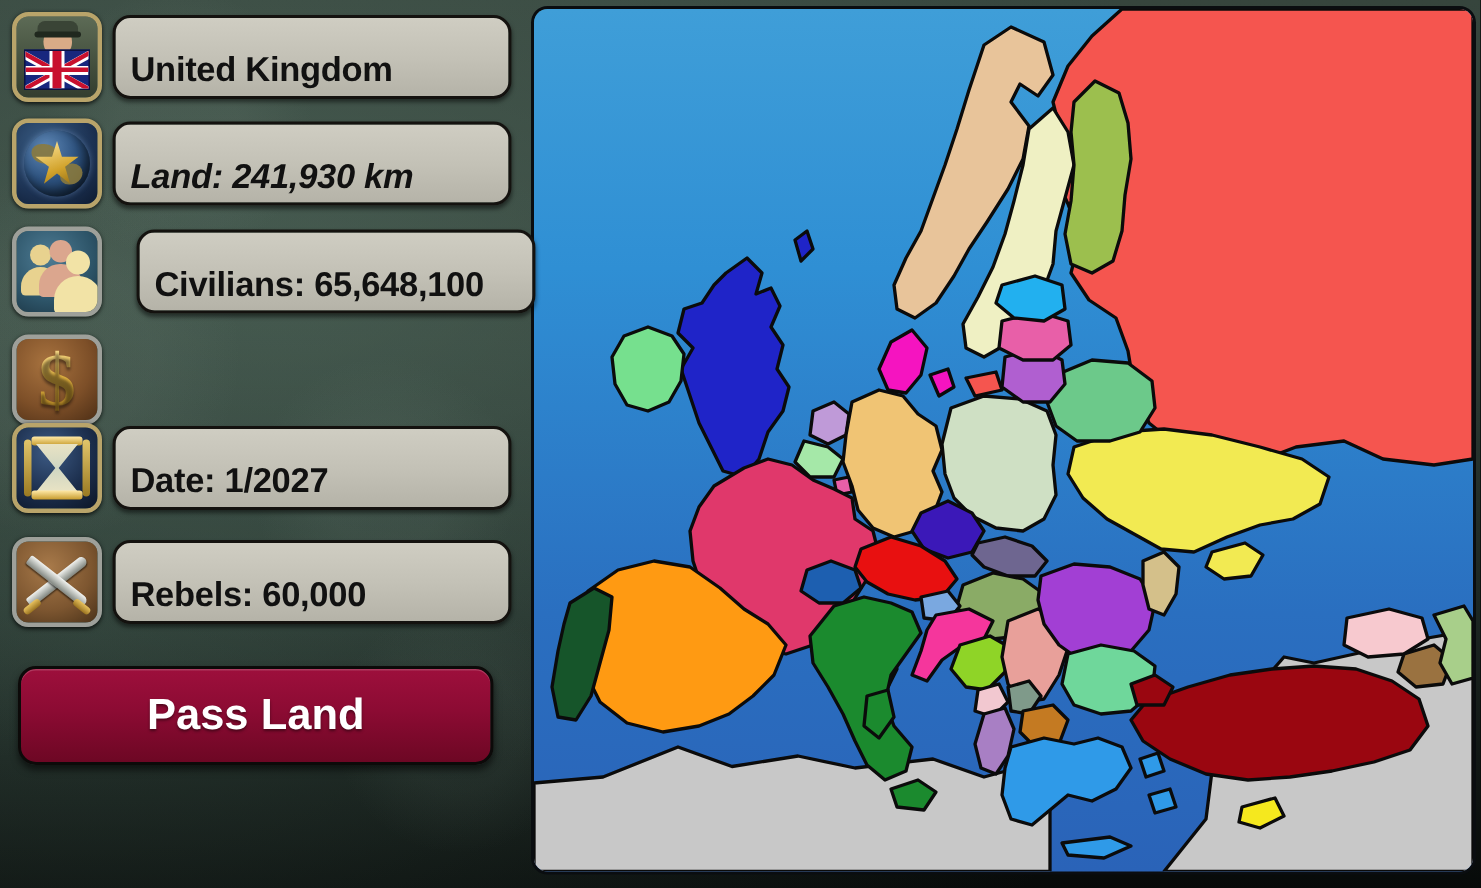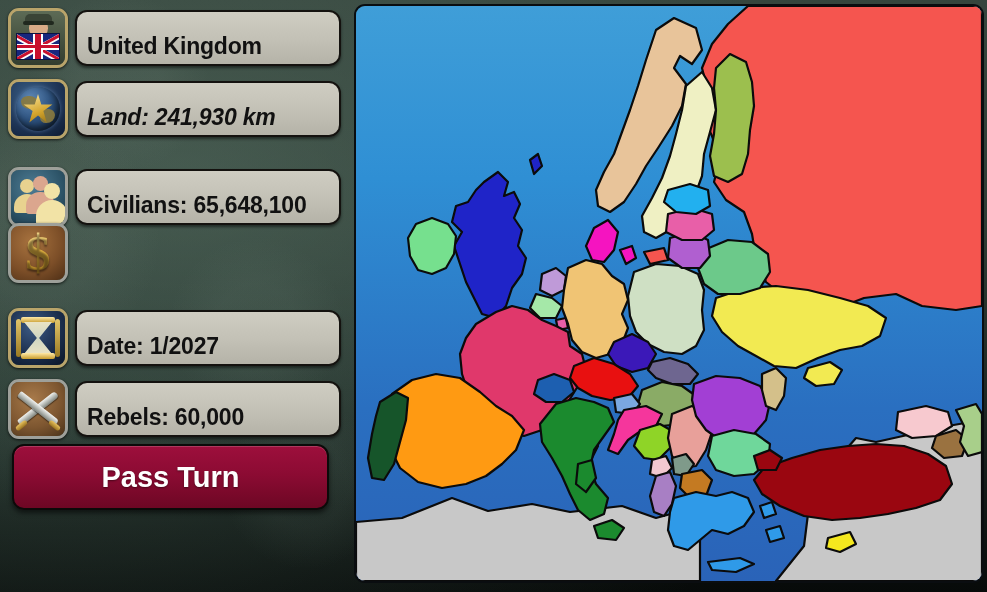--- a/index.html
+++ b/index.html
@@ -43,24 +43,24 @@
     box-shadow:0 2px 3px rgba(0,0,0,.5);
   }
   .stat-text{
     font-size:23px; font-weight:bold; color:#111; white-space:nowrap;
     letter-spacing:-.2px;
   }
 
   
   #row-country{ top:8px; }
   #row-land{    top:79px;font-style:italic; }
-  #row-civ{     top:167px; }
+  #row-civ{     top:151px;gap:16px; }
   #row-money{   top:223px; }
-  #row-date{    top:308px;text-align:center; }
-  #row-rebels{  top:379px;text-align:center; }
+  #row-date{    top:282px;text-align:center; }
+  #row-rebels{  top:358px;text-align:center; }
 
   
   .ico-inner{ position:absolute; inset:0; }
 
   
   .leader-bg{ position:absolute; inset:0;
     background:linear-gradient(180deg,#5d6b56 0%,#45513f 55%,#333d2f 100%); }
   .leader-head{ position:absolute; left:50%; top:7px; width:19px; height:19px;
     margin-left:-9px; border-radius:50% 50% 45% 45%; background:#d9ab87; }
   .leader-cap{ position:absolute; left:50%; top:3px; width:27px; height:9px;
@@ -269,21 +269,21 @@
           <div class="hilt h1"></div>
           <div class="hilt h2"></div>
         </div>
       </div>
       <div class="stat-panel">
         <span class="stat-text">Rebels: 60,000</span>
       </div>
     </div>
 
     <div id="pass-turn">
-      <span>Pass Turn</span>
+      <span>Pass Land</span>
     </div>
   </div>
 
   <div id="map-panel">
     <svg id="map-svg" viewBox="0 0 626 575" preserveAspectRatio="none">
 
       <path fill="#c8c8c8" d="M0 516 L46 512 L96 492 L132 505 L176 498 L214 506 L266 500 L300 512 L322 506 L344 518 L344 575 L0 575 Z"></path>
       <path fill="#c8c8c8" d="M448 540 L452 508 L462 486 L470 462 L486 448 L500 432 L520 436 L556 428 L592 420 L626 414 L626 575 L420 575 Z"></path>
 
       <path fill="#f5554f" d="M392 0 L626 0 L626 300 L600 304 L566 300 L540 288 L508 292 L482 302 L456 300 L430 292 L410 276 L400 252 L396 228 L388 206 L370 194 L358 176 L364 152 L356 130 L346 108 L352 86 L346 62 L356 38 L372 18 Z"></path>

